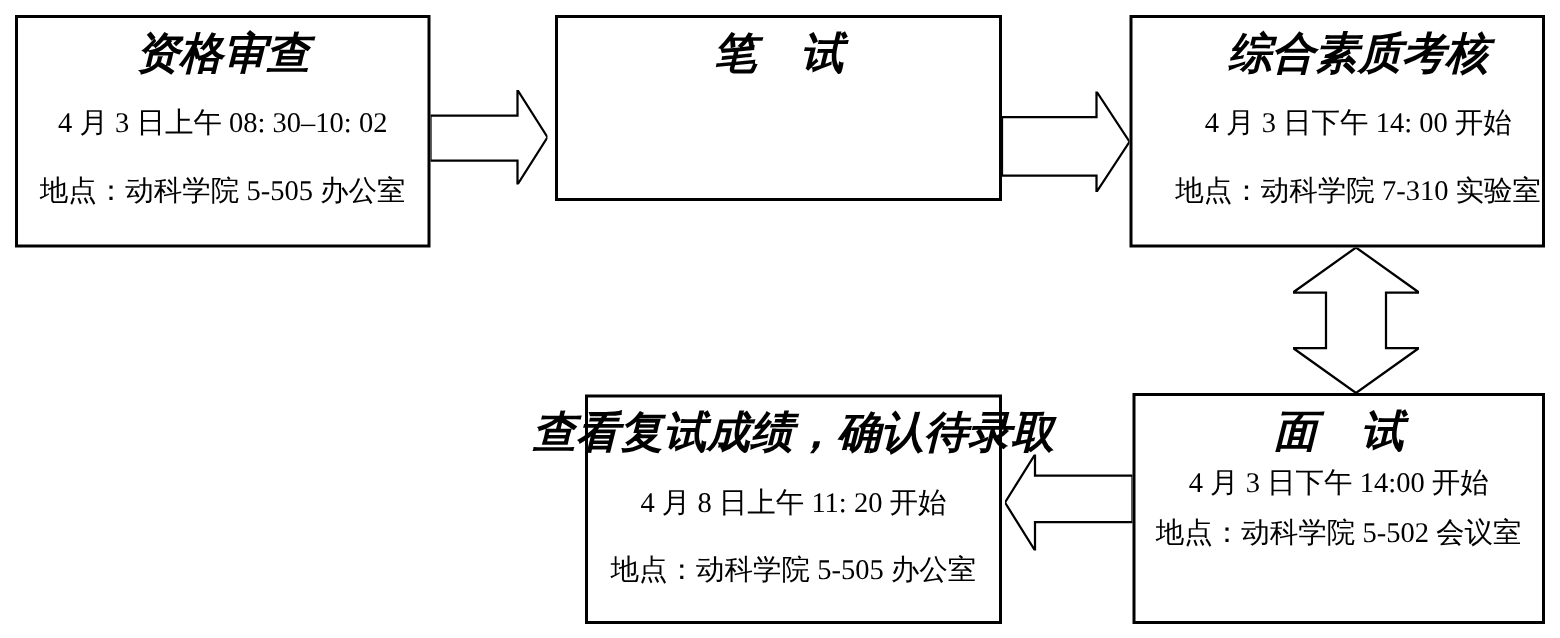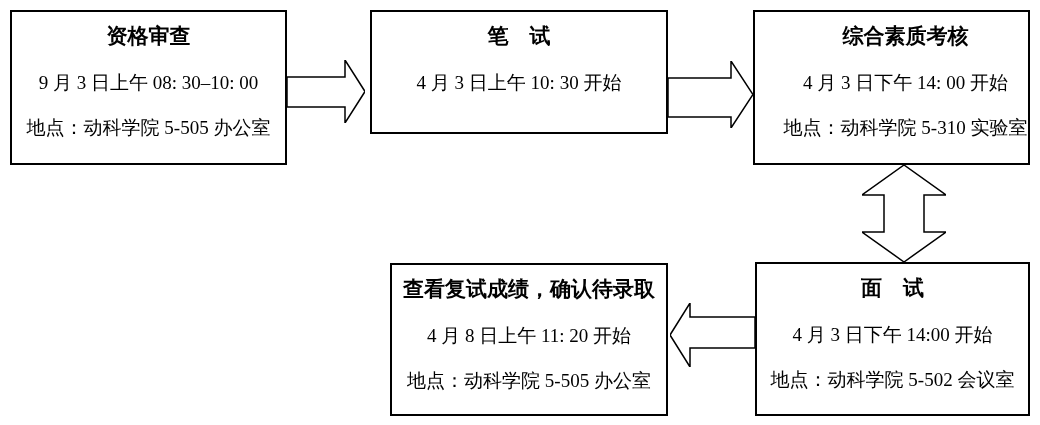--- a/index.html
+++ b/index.html
@@ -22,32 +22,33 @@
     background: #ffffff;
     box-sizing: border-box;
     display: flex;
     flex-direction: column;
     align-items: center;
     text-align: center;
     padding-top: 12px;
   }
   .box-title {
     font-weight: bold;
-    font-size: 21px;
+    font-size: 29px;
     line-height: 24px;
     white-space: nowrap;
+    font-style: italic;
   }
   .box-line {
     font-size: 19px;
     line-height: 21px;
     margin-top: 24px;
     white-space: nowrap;
   }
   .tight .box-line {
-    margin-top: 24px;
+    margin-top: 12px;
   }
   .tight .box-line:first-of-type {
     margin-top: 18px;
   }
   #box-review      { left: 10px;  top: 10px;  width: 277px; height: 155px; }
   #box-written     { left: 370px; top: 10px;  width: 298px; height: 124px; }
   #box-assessment  { left: 753px; top: 10px;  width: 277px; height: 155px; padding-left: 28px; }
   #box-interview   { left: 755px; top: 262px; width: 275px; height: 154px; }
   #box-results     { left: 390px; top: 263px; width: 278px; height: 153px; }
   .arrow {
@@ -65,33 +66,32 @@
     stroke-linejoin: miter;
   }
 </style>
 </head>
 <body>
 
 <div id="stage">
 
   <div class="flow-box" id="box-review">
     <div class="box-title">资格审查</div>
-    <div class="box-line">9 月 3 日上午 08: 30–10: 00</div>
+    <div class="box-line">4 月 3 日上午 08: 30–10: 02</div>
     <div class="box-line">地点：动科学院 5-505 办公室</div>
   </div>
 
   <div class="flow-box" id="box-written">
     <div class="box-title">笔　试</div>
-    <div class="box-line">4 月 3 日上午 10: 30 开始</div>
   </div>
 
   <div class="flow-box" id="box-assessment">
     <div class="box-title">综合素质考核</div>
     <div class="box-line">4 月 3 日下午 14: 00 开始</div>
-    <div class="box-line">地点：动科学院 5-310 实验室</div>
+    <div class="box-line">地点：动科学院 7-310 实验室</div>
   </div>
 
   <div class="flow-box tight" id="box-interview">
     <div class="box-title">面　试</div>
     <div class="box-line">4 月 3 日下午 14:00 开始</div>
     <div class="box-line">地点：动科学院 5-502 会议室</div>
   </div>
 
   <div class="flow-box" id="box-results">
     <div class="box-title">查看复试成绩，确认待录取</div>

